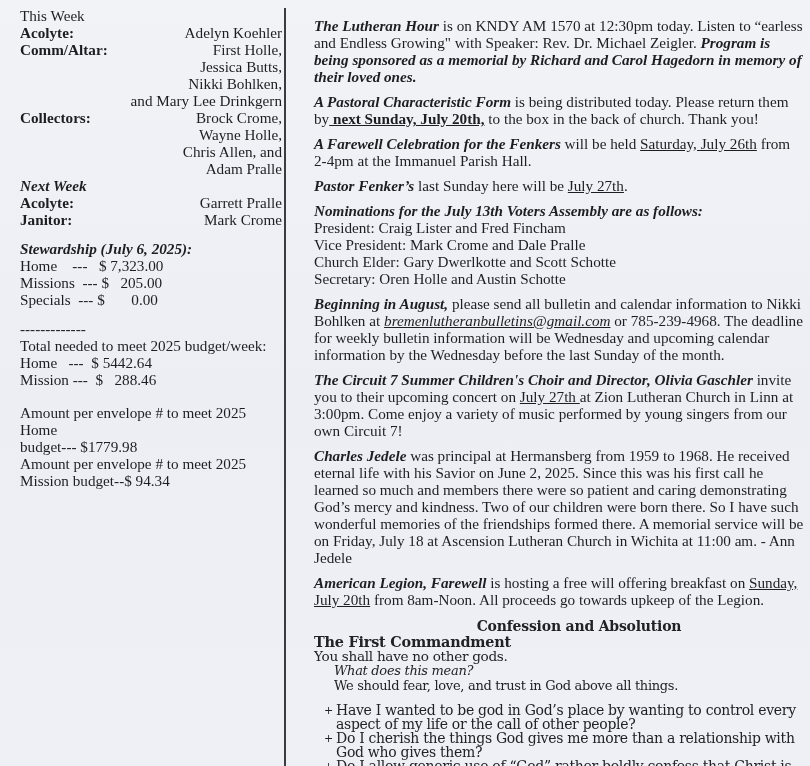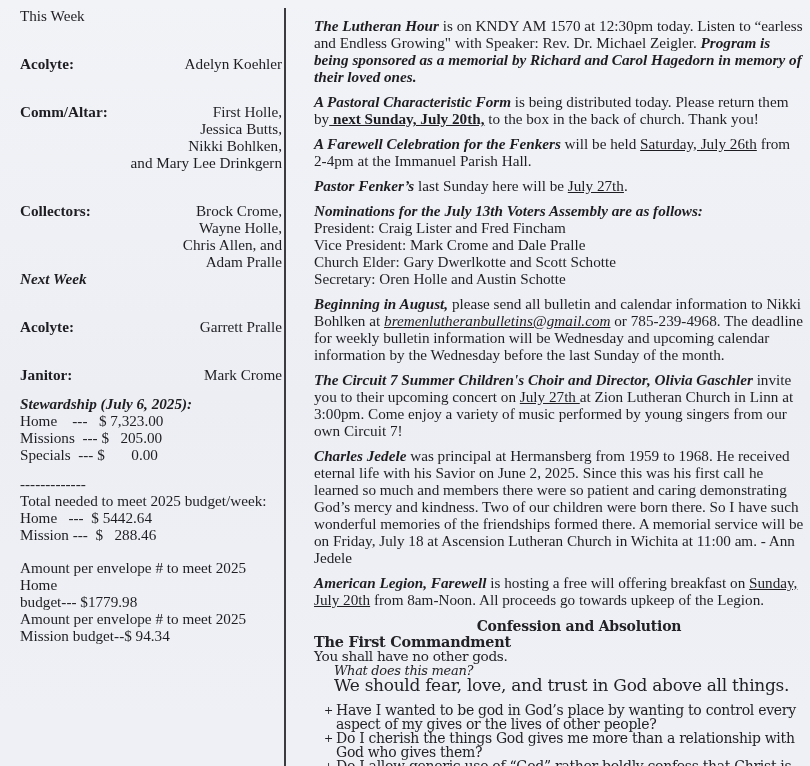--- a/index.html
+++ b/index.html
@@ -17,21 +17,21 @@
     .page {
       position: absolute; left: 0; top: 0; width: 810px; height: 718px;
       background: linear-gradient(180deg, #f2f3f7 0%, #eceef4 55%, #eef0f5 100%);
     }
     .divider {
       position: absolute; left: 284px; top: 8px; width: 2px; height: 758px;
       background: #3c3c40;
     }
     
     .left { position: absolute; left: 20px; top: 7px; width: 262px; }
-    .row { display: flex; margin-top: 31px; }
+    .row { display: flex; }
     .row .lbl { width: 98px; font-weight: bold; flex: none; }
     .row .val { flex: 1; text-align: right; }
     .heading-plain { }
     .heading-italic { font-style: italic; font-weight: bold; }
     .next-week { font-style: italic; font-weight: bold; }
     .gap { height: 12px; }
     .money-row { display: flex; }
     .money-row .m-lbl { white-space: pre; }
     .dash-line { letter-spacing: 0; }
     
@@ -47,21 +47,21 @@
       color: #222226;
     }
     .conf-title {
       text-align: center; font-weight: bold; 
       font-size: 14px; line-height: 16px; letter-spacing: -0.2px;
       padding-left: 40px;
     }
     .cmd-title { font-weight: bold; font-size: 14.4px; line-height: 15px; letter-spacing: -0.2px; }
     .cmd-text { font-size: 13.6px; line-height: 15px; letter-spacing: -0.3px; }
     .meaning-q { font-style: italic; font-size: 13px; line-height: 14px; padding-left: 20px; letter-spacing: -0.3px; }
-    .meaning-a { font-size: 17px; line-height: 15px; padding-left: 20px; letter-spacing: -0.3px; }
+    .meaning-a { font-size: 13px; line-height: 15px; padding-left: 20px; letter-spacing: -0.3px; }
     .questions { margin-top: 10px; list-style: none; }
     .questions li {
       position: relative; padding-left: 22px;
       font-size: 14px; line-height: 14px; letter-spacing: -0.3px;
       margin-bottom: 0px;
     }
     .questions li .plus {
       position: absolute; left: 10px; top: 1px; font-size: 11px;
     }
   </style>
@@ -189,21 +189,21 @@
     <div class="confession">
       <div class="conf-title">Confession and Absolution</div>
       <div class="cmd-title">The First Commandment</div>
       <div class="cmd-text">You shall have no other gods.</div>
       <div class="meaning-q">What does this mean?</div>
       <div class="meaning-a">We should fear, love, and trust in God above all things.</div>
 
       <ul class="questions">
         <li>
           <span class="plus">+</span>
-          <span>Have I wanted to be god in God’s place by wanting to control every aspect of my gives or the lives of other people?</span>
+          <span>Have I wanted to be god in God’s place by wanting to control every aspect of my life or the call of other people?</span>
         </li>
         <li>
           <span class="plus">+</span>
           <span>Do I cherish the things God gives me more than a relationship with God who gives them?</span>
         </li>
         <li>
           <span class="plus">+</span>
           <span>Do I allow generic use of “God” rather boldly confess that Christ is God over all and blessed forever?</span>
         </li>
       </ul>

